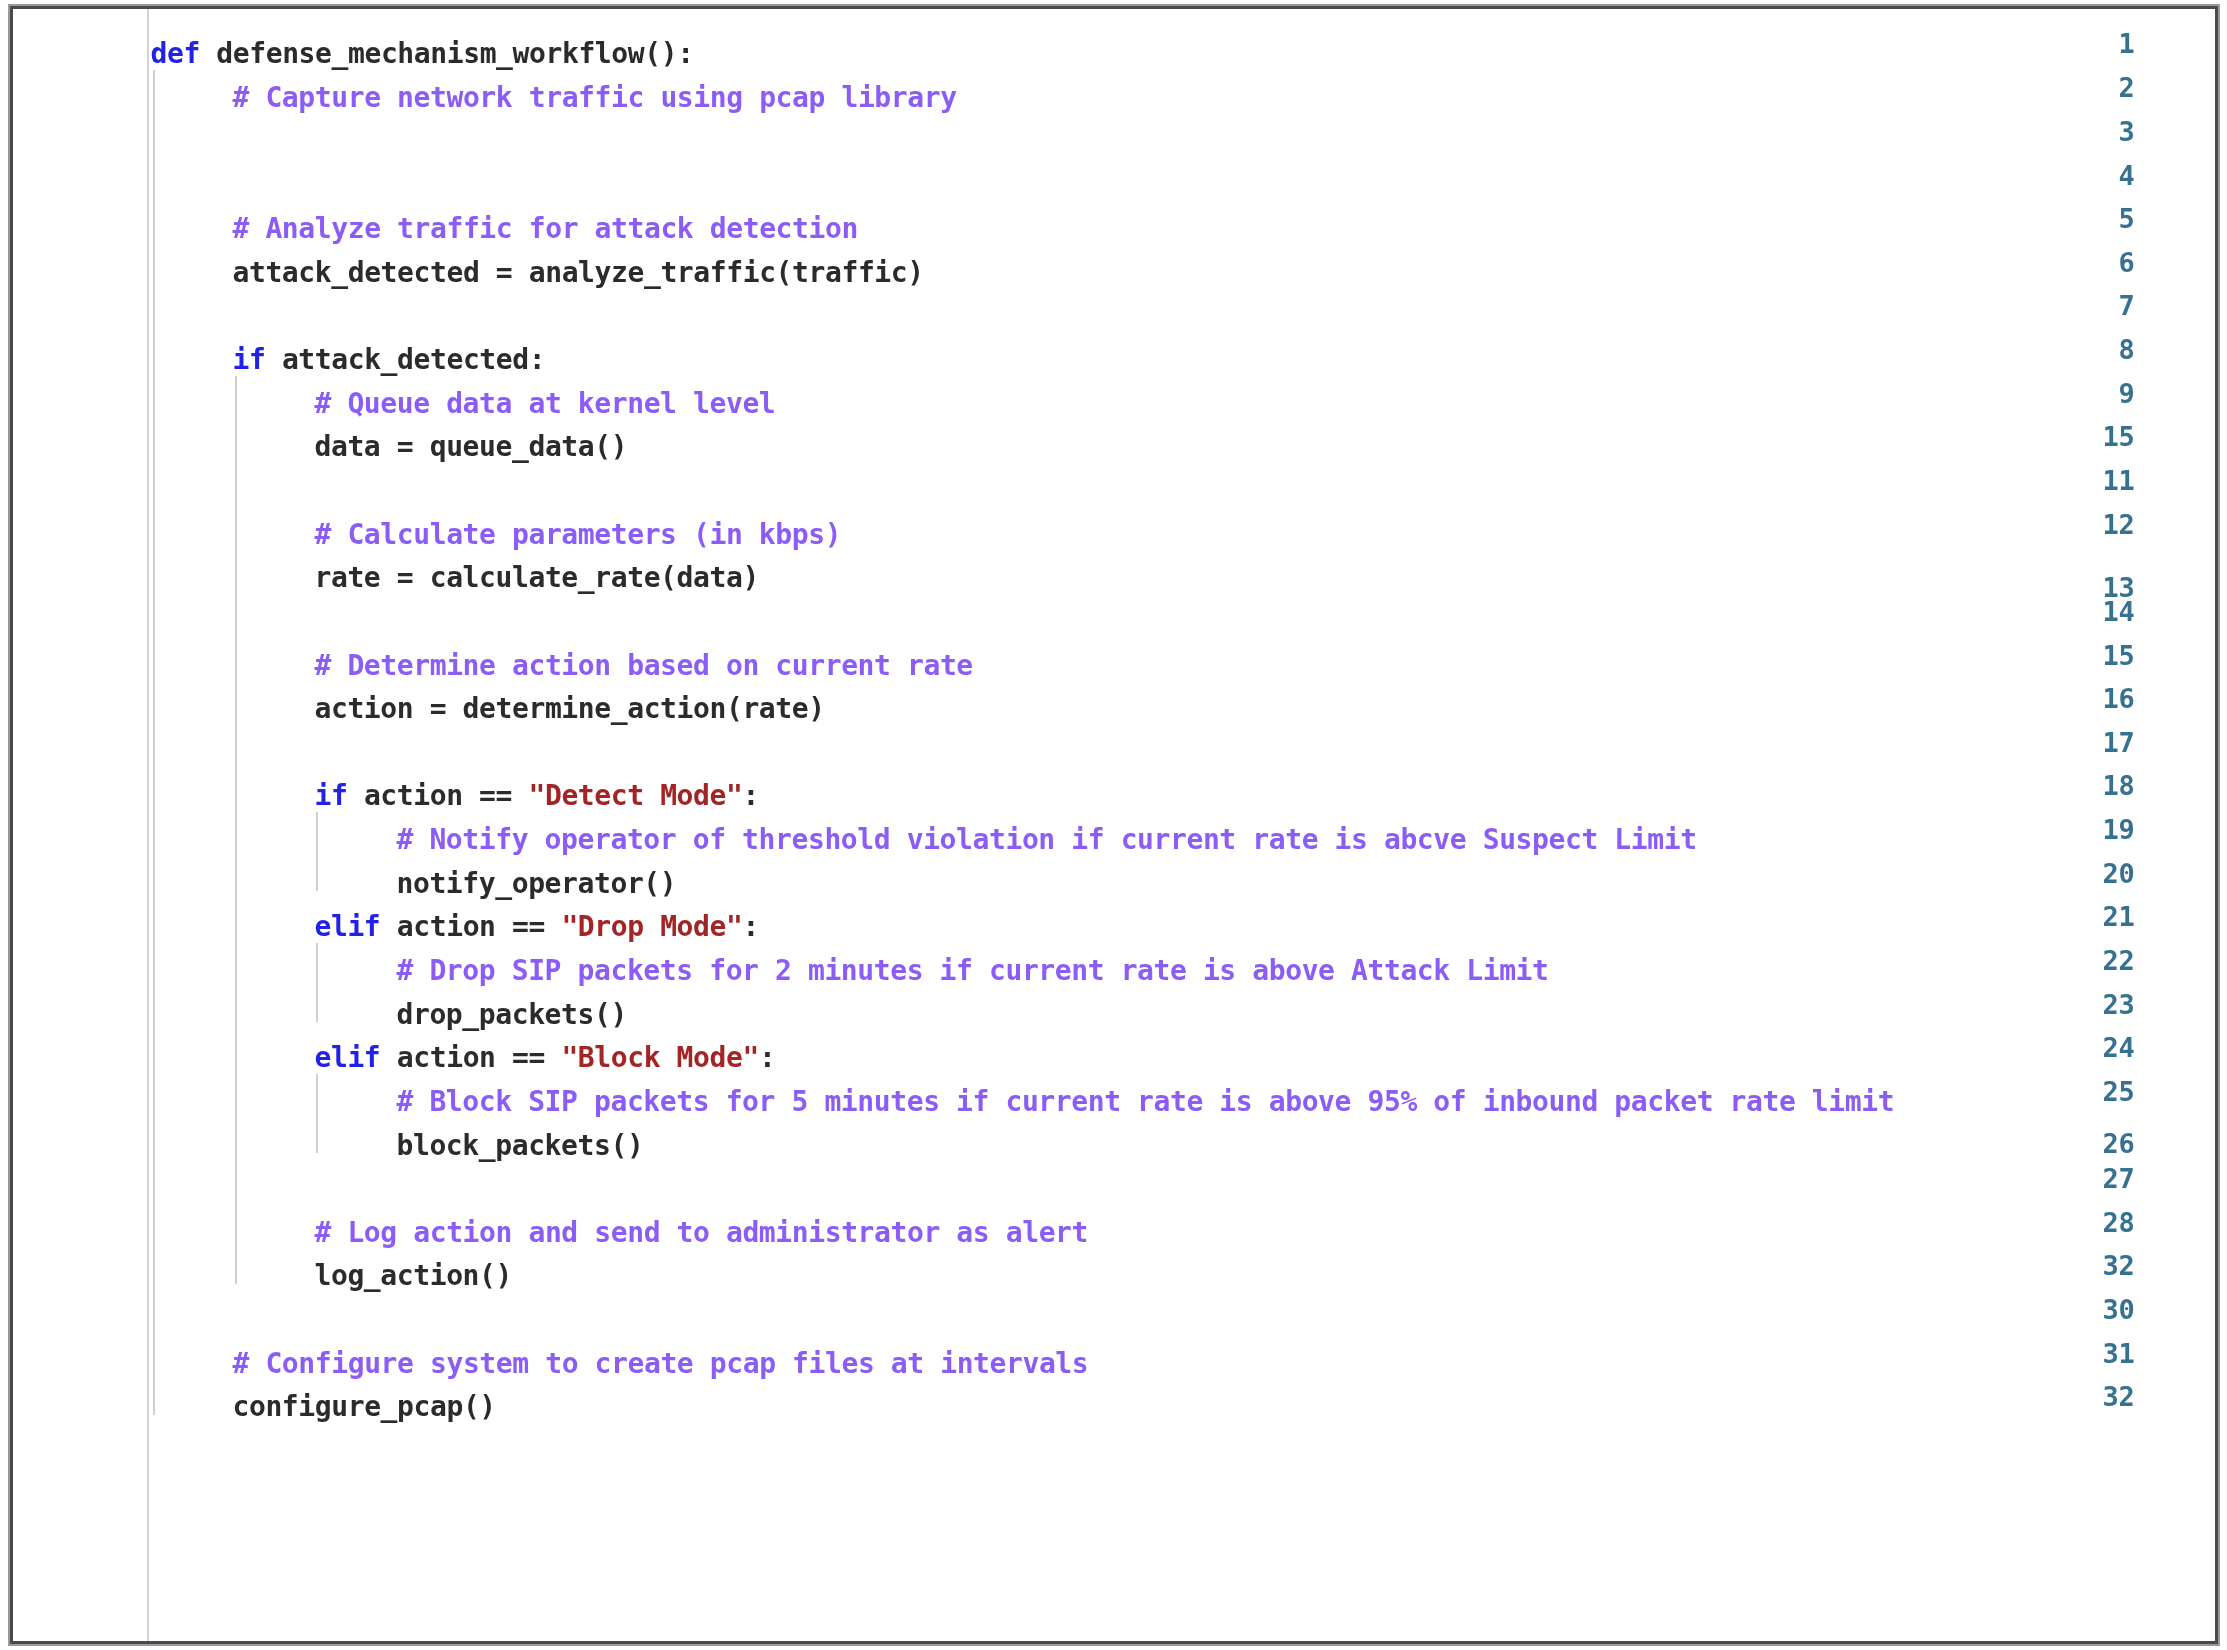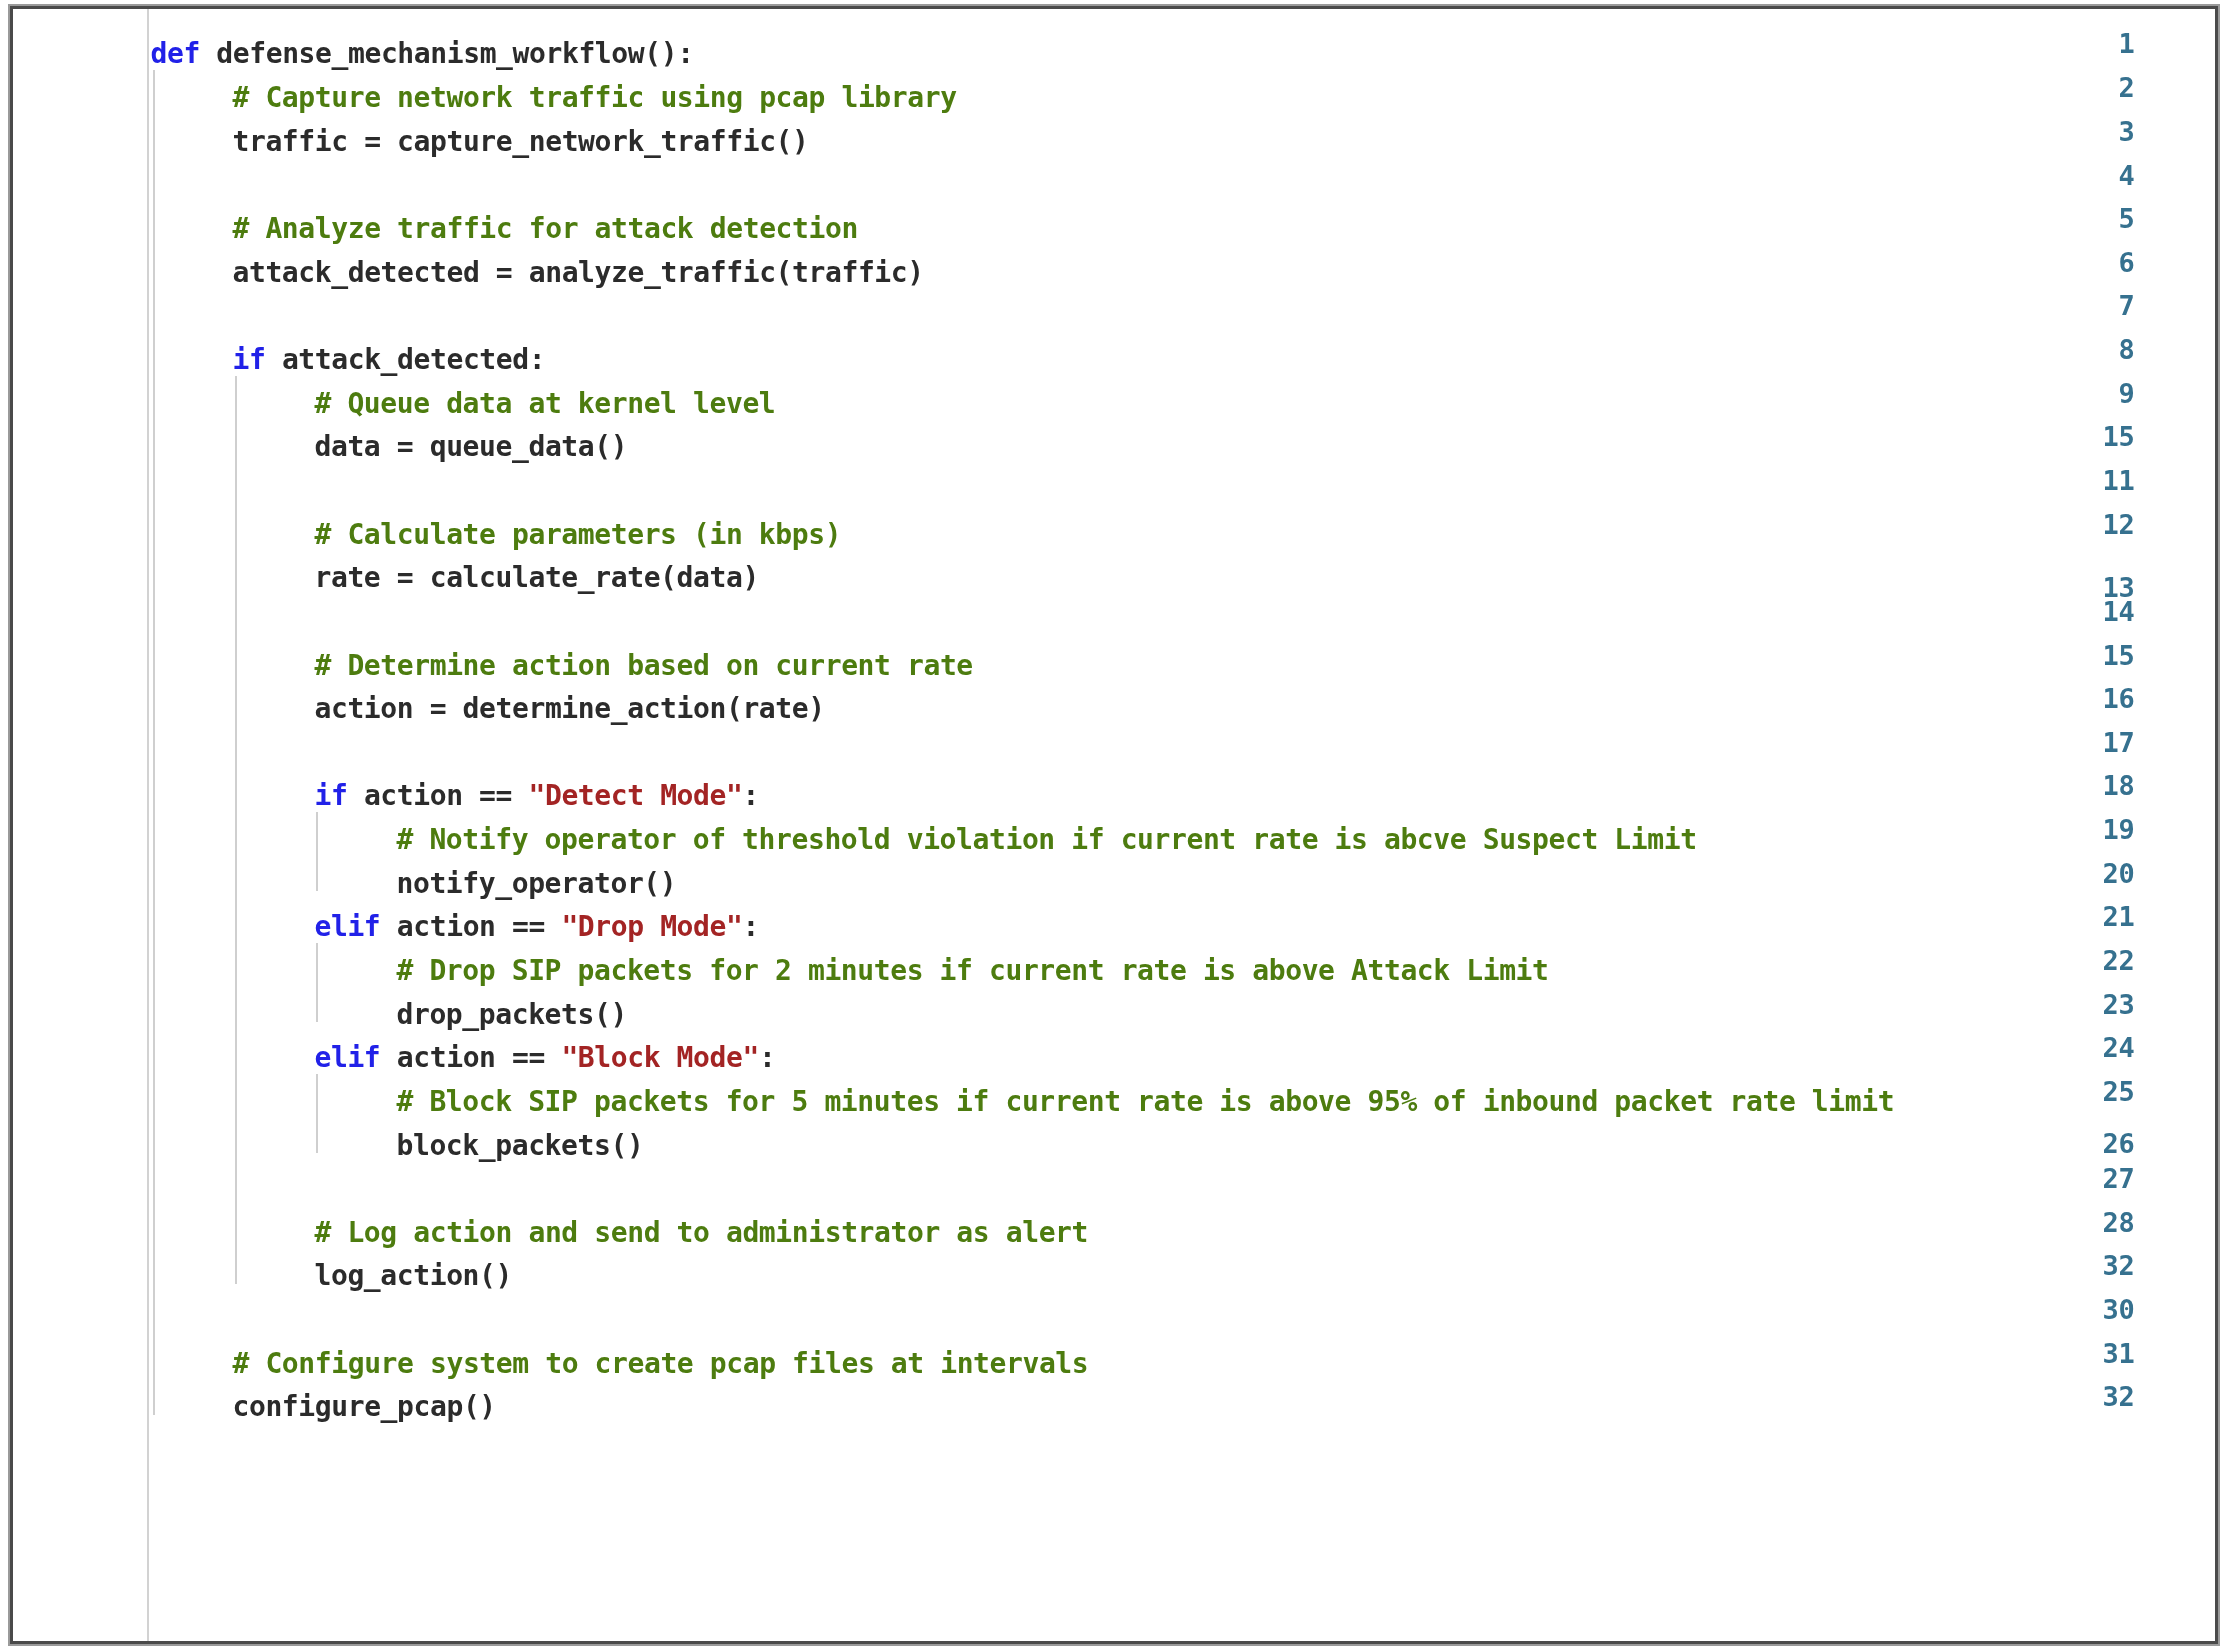--- a/index.html
+++ b/index.html
@@ -81,21 +81,21 @@
     height: 44px;
     line-height: 44px;
     white-space: pre;
     font-family: "DejaVu Sans Mono", monospace;
     font-size: 28px;
     font-weight: 700;
     color: #2b2b2b;
     letter-spacing: -0.4px;
   }
   .tok-kw   { color: #2121e8; font-weight: 700; }
-  .tok-com  { color: #4d7c0f; font-weight: 700; }
+  .tok-com  { color: #8b5cf6; font-weight: 700; }
   .tok-str  { color: #a32424; font-weight: 700; }
   .tok-pln  { color: #2b2b2b; font-weight: 700; }
 
   
   .iguide {
     position: absolute;
     width: 2px;
     background: #cfcfcf;
   }
 </style>
@@ -146,21 +146,20 @@
           <div class="lineno" style="top: 1148px;">27</div>
           <div class="lineno" style="top: 1192px;">28</div>
           <div class="lineno" style="top: 1235px;">32</div>
           <div class="lineno" style="top: 1279px;">30</div>
           <div class="lineno" style="top: 1323px;">31</div>
           <div class="lineno" style="top: 1366px;">32</div>
         </div>
       <div class="code-area" id="codeArea">
           <div class="code-line" style="top: 13.6px; left: 138px;"><span class="tok-kw">def</span><span class="tok-pln"> defense_mechanism_workflow():</span></div>
           <div class="code-line" style="top: 57px; left: 220px;"><span class="tok-com"># Capture network traffic using pcap library</span></div>
-          <div class="code-line" style="top: 101px; left: 220px;"><span class="tok-pln">traffic = capture_network_traffic()</span></div>
           <div class="code-line" style="top: 188px; left: 220px;"><span class="tok-com"># Analyze traffic for attack detection</span></div>
           <div class="code-line" style="top: 232px; left: 220px;"><span class="tok-pln">attack_detected = analyze_traffic(traffic)</span></div>
           <div class="code-line" style="top: 319px; left: 220px;"><span class="tok-kw">if</span><span class="tok-pln"> attack_detected:</span></div>
           <div class="code-line" style="top: 363px; left: 302px;"><span class="tok-com"># Queue data at kernel level</span></div>
           <div class="code-line" style="top: 406px; left: 302px;"><span class="tok-pln">data = queue_data()</span></div>
           <div class="code-line" style="top: 494px; left: 302px;"><span class="tok-com"># Calculate parameters (in kbps)</span></div>
           <div class="code-line" style="top: 537px; left: 302px;"><span class="tok-pln">rate = calculate_rate(data)</span></div>
           <div class="code-line" style="top: 625px; left: 302px;"><span class="tok-com"># Determine action based on current rate</span></div>
           <div class="code-line" style="top: 668px; left: 302px;"><span class="tok-pln">action = determine_action(rate)</span></div>
           <div class="code-line" style="top: 755px; left: 302px;"><span class="tok-kw">if</span><span class="tok-pln"> action == </span><span class="tok-str">"Detect Mode"</span><span class="tok-pln">:</span></div>

